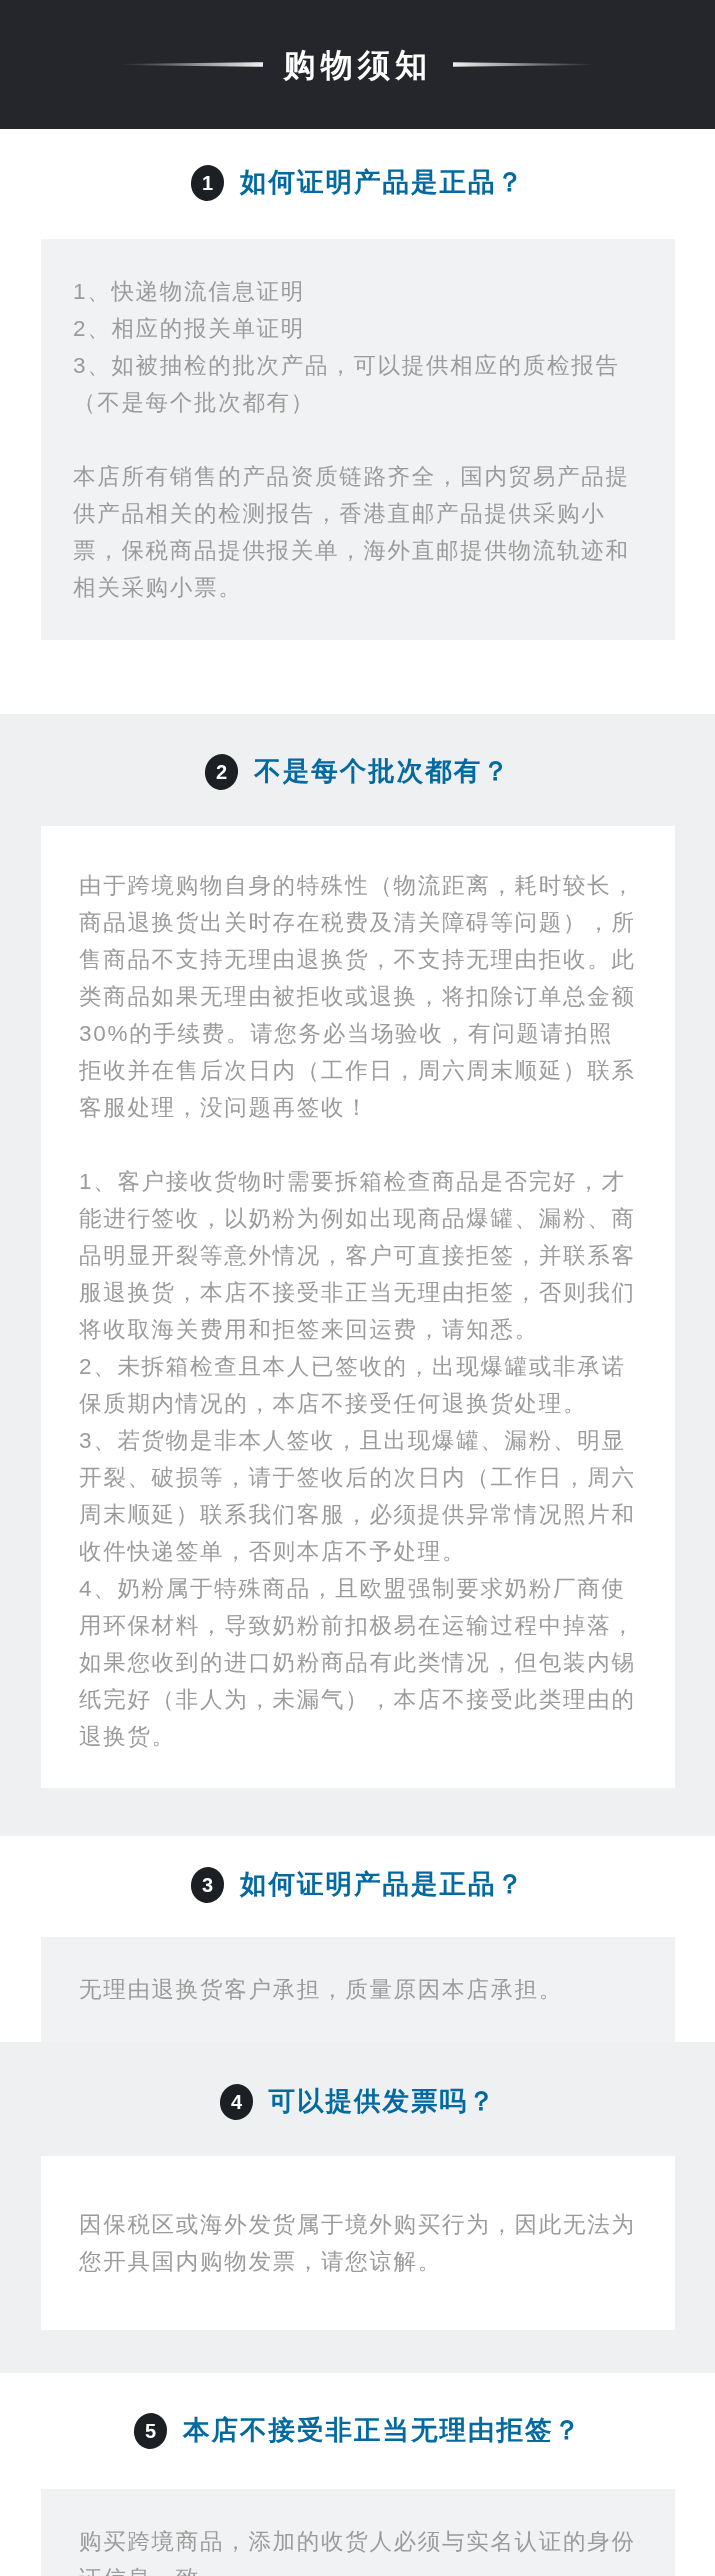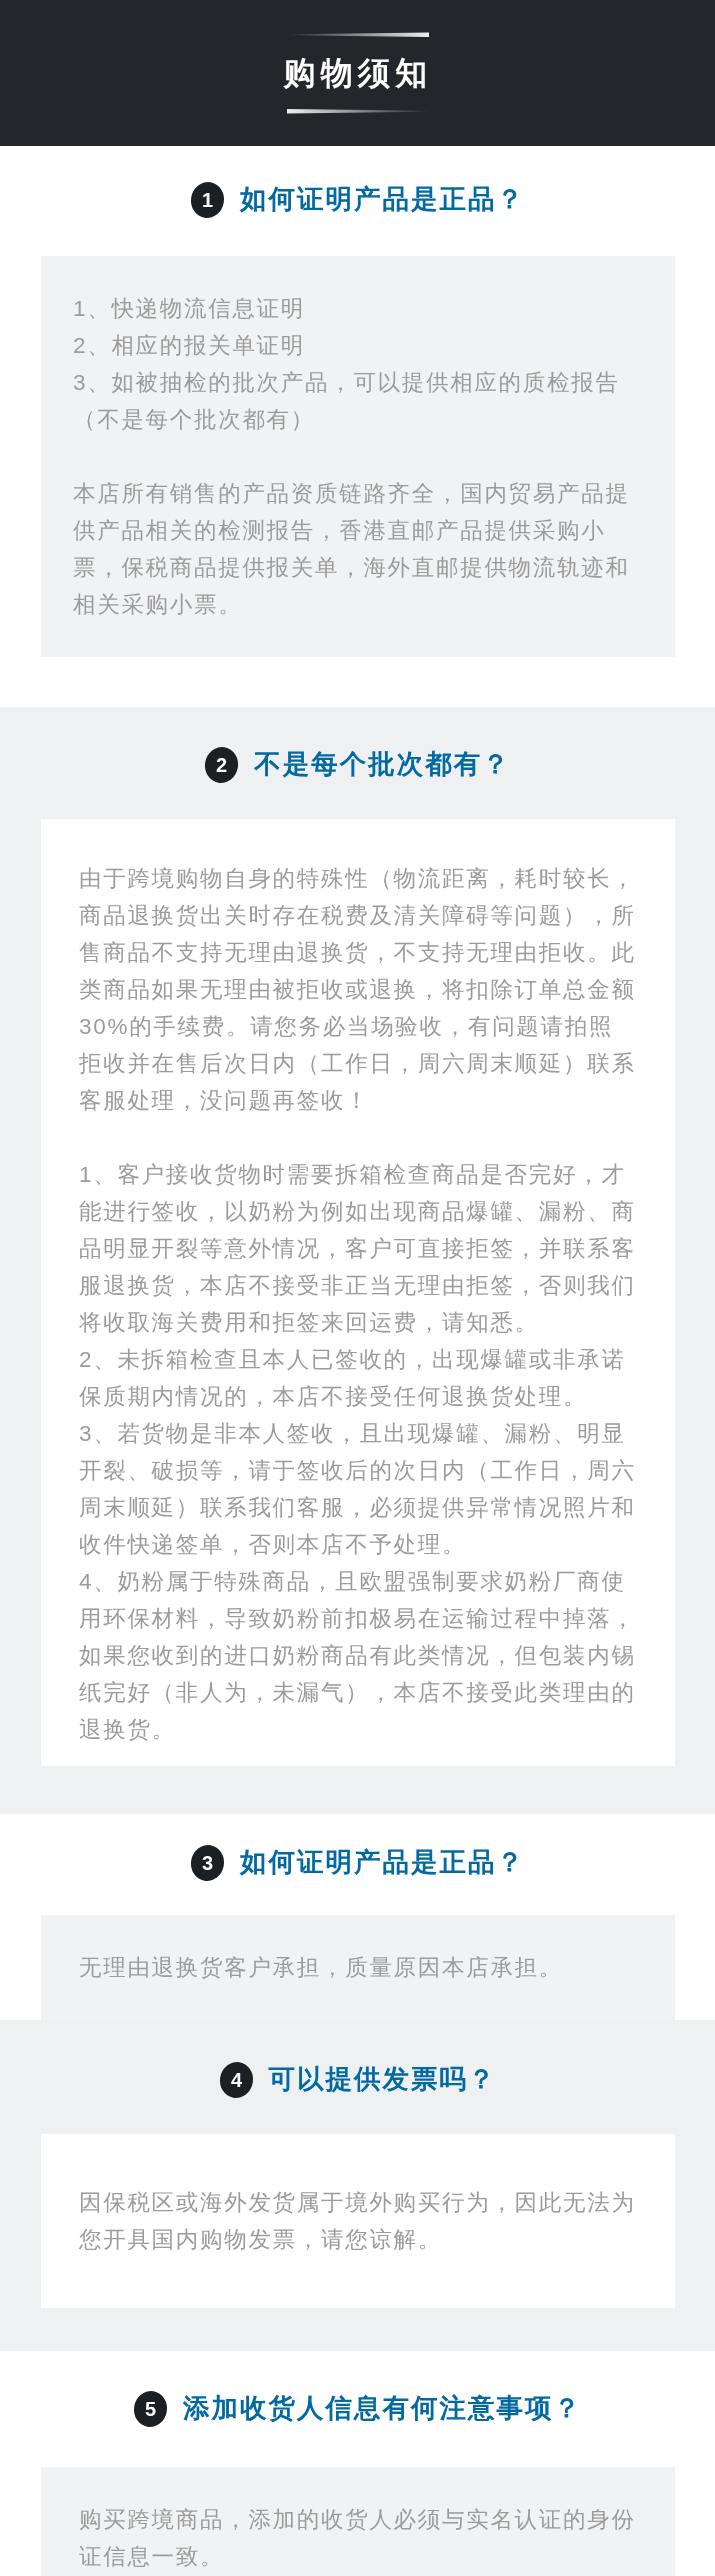--- a/index.html
+++ b/index.html
@@ -8,27 +8,26 @@
     background: #ffffff;
   }
   body {
     width: 716px;
     font-family: "Liberation Sans", sans-serif;
     -webkit-font-smoothing: antialiased;
   }
 
   
   .notice-header {
-    height: 146px;
+    height: 129px;
     background: #24262b;
     display: flex;
     align-items: center;
     justify-content: center;
     gap: 20px;
-    flex-direction: column;
   }
   .header-title {
     margin: 0;
     color: #ffffff;
     font-size: 32px;
     font-weight: 700;
     letter-spacing: 5.3px;
     line-height: 1;
   }
   .decor-line {
@@ -91,26 +90,26 @@
     margin: 0 41px;
     background: #f1f2f3;
     padding: 34px 38px;
   }
   .band {
     background: #eef0f1;
   }
   .white-box {
     margin: 0 41px;
     background: #ffffff;
-    padding: 41px 38px 18px 38px;
+    padding: 41px 38px 33px 38px;
   }
 
   
   #section-1 .question { margin: 36px 0 38px; }
-  #section-1 .gray-box { margin-bottom: 50px; padding-left: 32px; }
+  #section-1 .gray-box { margin-bottom: 74px; padding-left: 32px; }
 
   #section-2.band { padding: 40px 0 48px; }
   #section-2 .question { margin: 0 0 36px; }
 
   #section-3 .question { margin: 31px 0 34px; }
   #section-3 .gray-box { }
 
   #section-4.band { padding: 42px 0 43px; }
   #section-4 .question { margin: 0 0 36px; }
   #section-4 .white-box { padding: 50px 38px; }
@@ -182,19 +181,19 @@
   <div class="white-box">
     <div class="answer-text">因保税区或海外发货属于境外购买行为，因此无法为您开具国内购物发票，请您谅解。</div>
   </div>
 </section>
 
 <section id="section-5">
   <h2 class="question">
     <span class="badge">
       <span class="badge-num">5</span>
     </span>
-    <span class="q-text">添加收货人信息有何注意事项？</span>
+    <span class="q-text">本店不接受非正当无理由拒签？</span>
   </h2>
   <div class="gray-box">
     <div class="answer-text">购买跨境商品，添加的收货人必须与实名认证的身份证信息一致。</div>
   </div>
 </section>
 
 
 </body></html>

